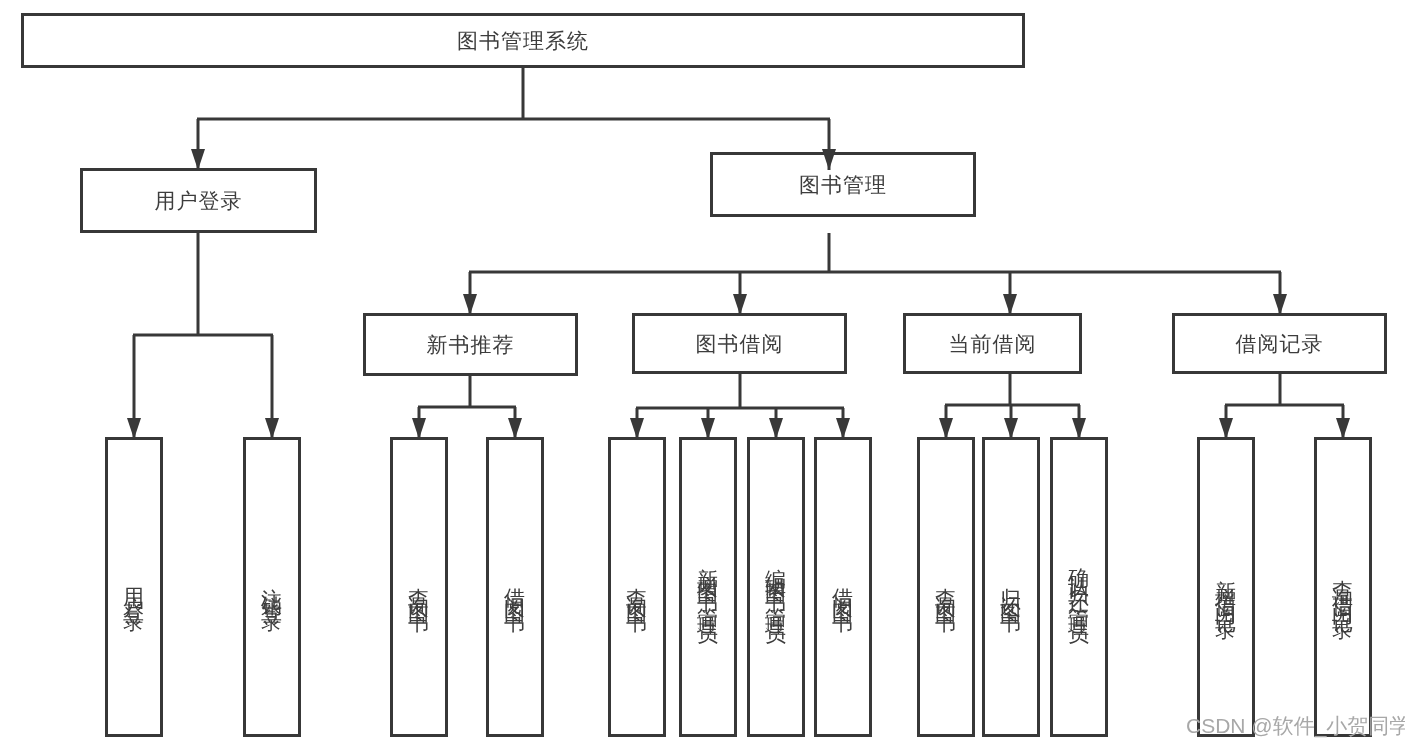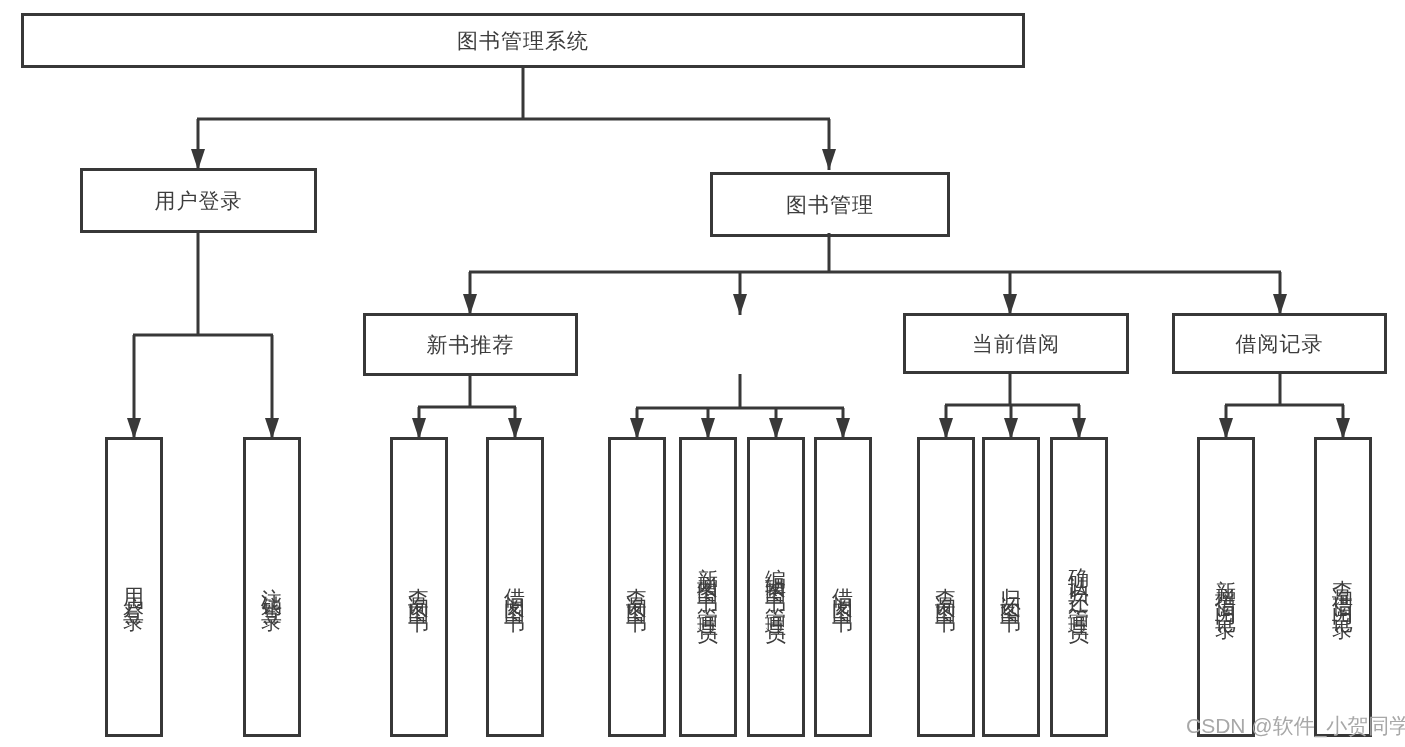--- a/index.html
+++ b/index.html
@@ -97,28 +97,31 @@
     <line x1="1343" y1="405" x2="1343" y2="439" stroke="#383838" stroke-width="3" marker-end="url(#arrow)"></line>
   </svg>
 
   <div class="node" style="left:21px; top:13px; width:1004px; height:55px;">
     <span>图书管理系统</span>
   </div>
 
   <div class="node" style="left:80px; top:168px; width:237px; height:65px;">
     <span>用户登录</span>
   </div>
-  <div class="node" style="left:710px; top:172px; width:240px; height:65px;">
+  <div class="node" style="left:710px; top:152px; width:266px; height:65px;">
     <span>图书管理</span>
   </div>
 
   <div class="node" style="left:363px; top:313px; width:215px; height:63px;">
     <span>新书推荐</span>
   </div>
-  <div class="node" style="left:903px; top:313px; width:226px; height:61px;">
+  <div class="node" style="left:632px; top:313px; width:215px; height:61px;">
+    <span>图书借阅</span>
+  </div>
+  <div class="node" style="left:903px; top:313px; width:179px; height:61px;">
     <span>当前借阅</span>
   </div>
   <div class="node" style="left:1172px; top:313px; width:215px; height:61px;">
     <span>借阅记录</span>
   </div>
 
   <div class="node leaf" style="left:105px; top:437px; width:58px; height:300px;">
     <span>用户登录</span>
   </div>
   <div class="node leaf" style="left:243px; top:437px; width:58px; height:300px;">

